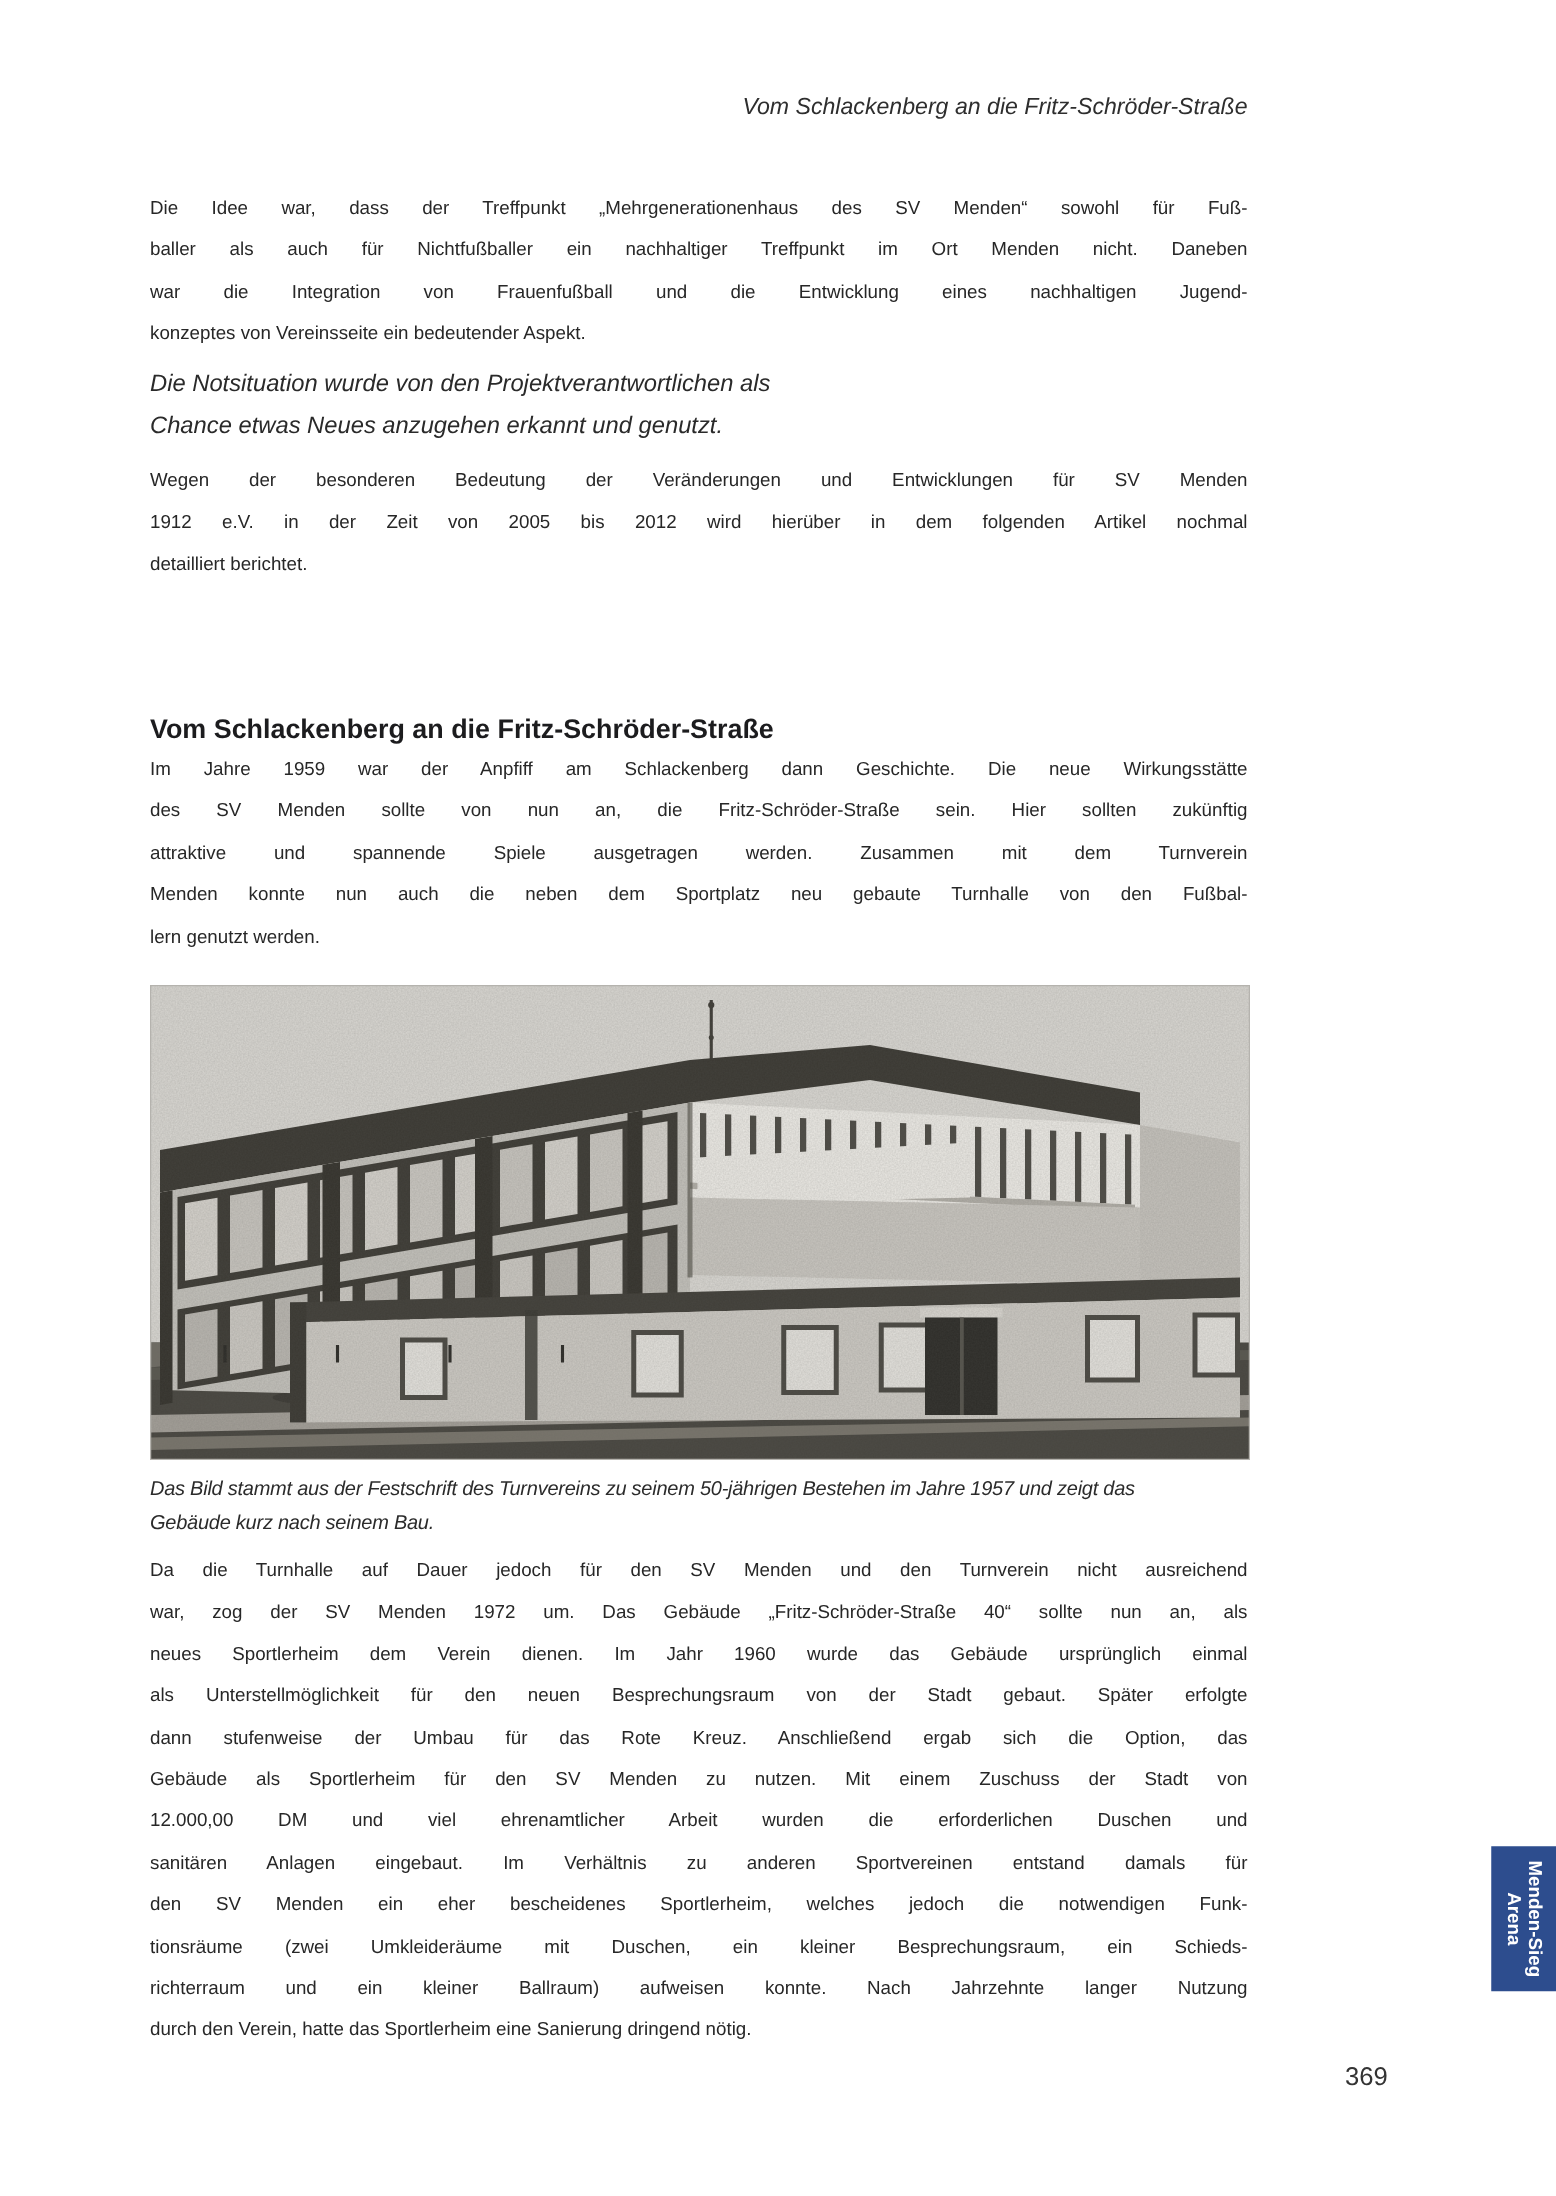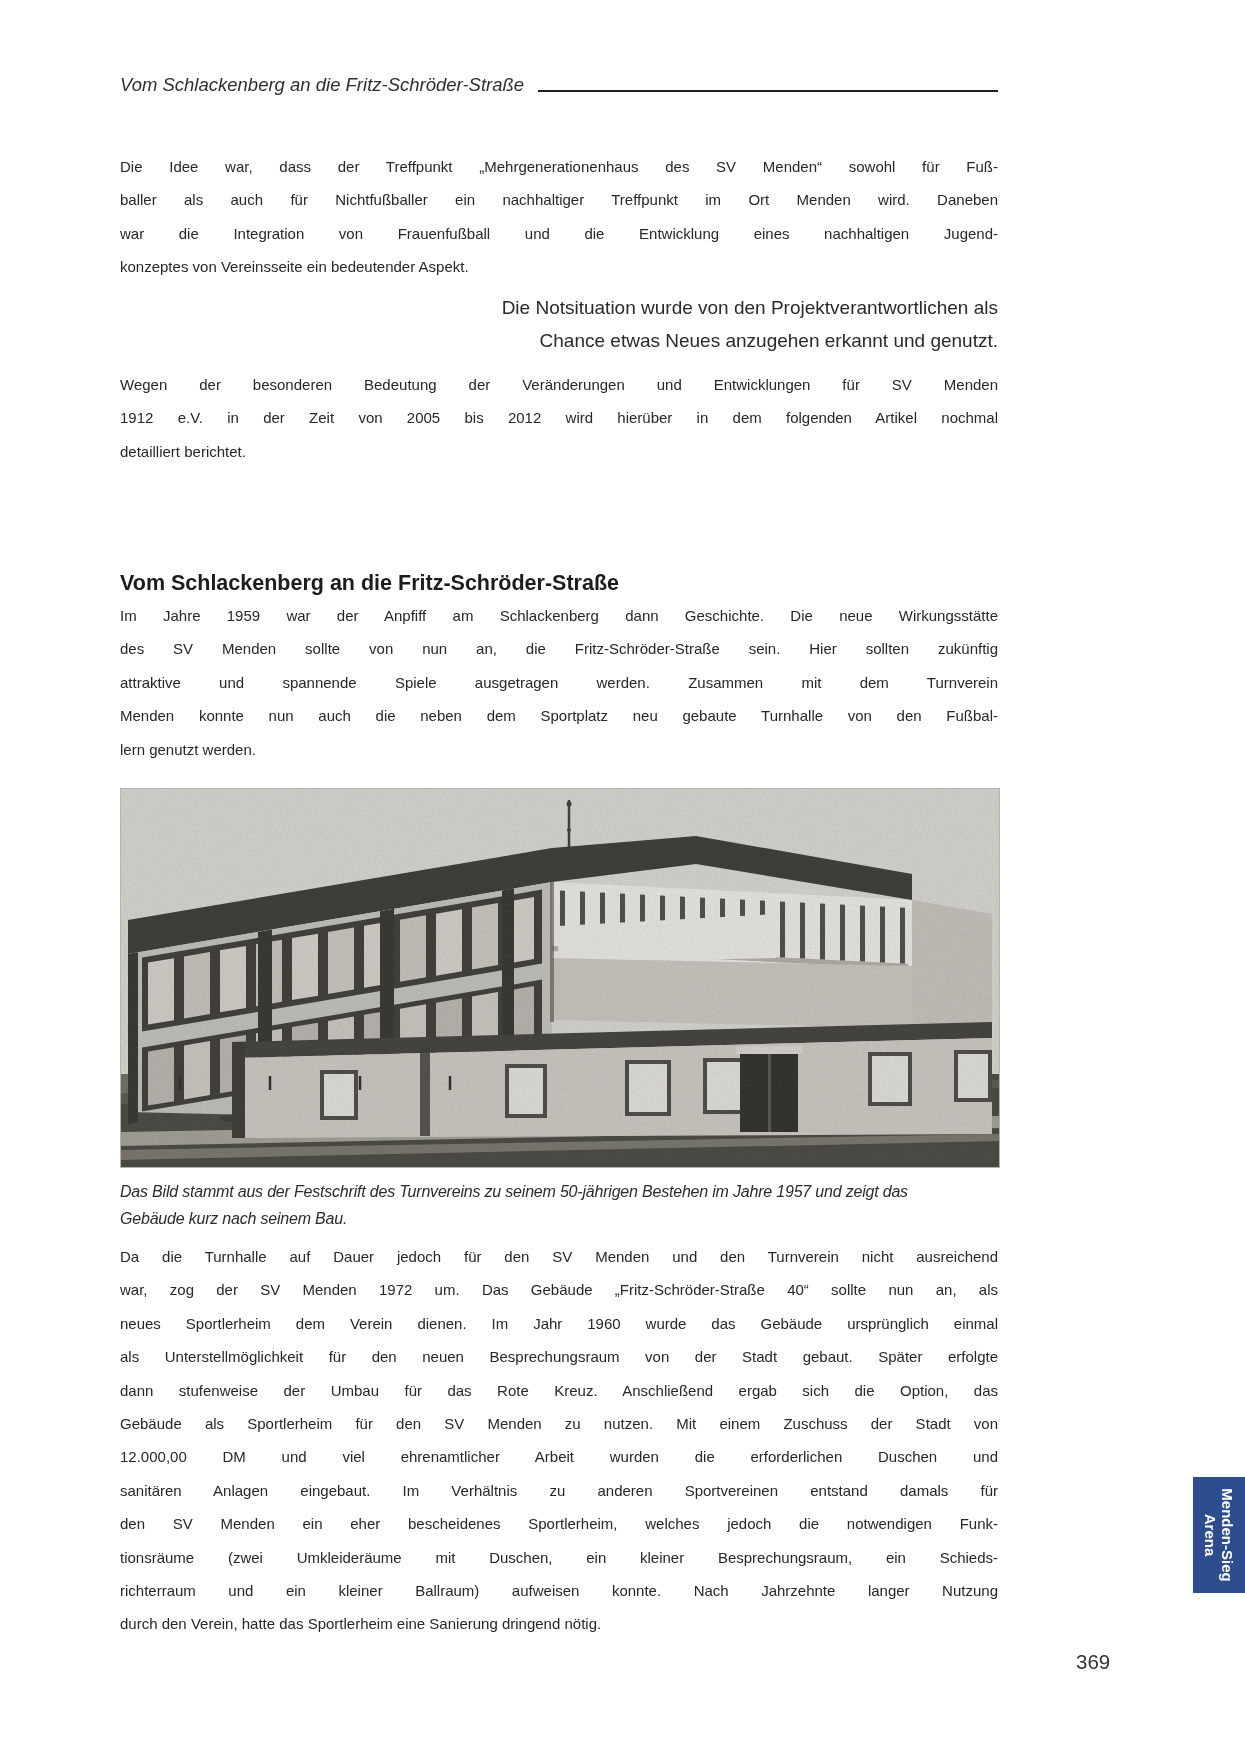--- a/index.html
+++ b/index.html
@@ -1,35 +1,35 @@
 <!DOCTYPE html>
 <html lang="de"><head>
 <meta charset="utf-8">
 <style>
   html, body { margin:0; padding:0; }
   body {
     width:1245px; height:1757px; position:relative; background:#ffffff;
     font-family:"Liberation Sans", sans-serif; color:#262626; overflow:hidden;
   }
-  .abs { position:absolute; }
+  .abs { position:absolute;flex-direction:column; }
 
   
   .running-header {
     left:120px; top:74px; width:878px; display:flex; align-items:flex-end;
     font-style:italic; font-size:18.5px; color:#2e2e2e;
   }
   .rh-rule { flex:1; border-bottom:2px solid #1e1e1e; margin-left:14px; margin-bottom:4px; }
 
   
   .body-text { font-size:15px; line-height:33.4px; color:#272727; width:878px; left:120px; }
   .justify .line { text-align:justify; text-align-last:justify; }
   .justify .line.last { text-align-last:left; }
 
   #p1   { top:150px; }
-  #quote{ top:291px; text-align:right; font-size:19px; line-height:33px; color:#2a2a2a; }
+  #quote{ top:291px; text-align:left; font-style:italic; font-size:19px; line-height:33px; color:#2a2a2a; }
   #p2   { top:368px; }
   #heading { left:120px; top:569px; width:878px; font-weight:bold; font-size:21.5px; line-height:28px; color:#1c1c1e; }
   #sp1  { top:599px; }
   #photo { left:120px; top:788px; width:880px; height:380px; }
   #photo svg { display:block; width:880px; height:380px; }
   #caption { left:120px; top:1178px; width:890px; font-style:italic; font-size:16px; line-height:27px; letter-spacing:-0.2px; color:#2b2b2b; }
   #sp2  { top:1240px; }
 
   
   #side-tab { left:1193px; top:1477px; width:52px; height:116px; background:#2d4d8e; }
@@ -45,21 +45,21 @@
 </head>
 <body>
 
 <div class="abs running-header">
   <span>Vom Schlackenberg an die Fritz-Schröder-Straße</span>
   <span class="rh-rule"></span>
 </div>
 
 <div id="p1" class="abs body-text justify">
     <div class="line">Die Idee war, dass der Treffpunkt „Mehrgenerationenhaus des SV Menden“ sowohl für Fuß-</div>
-    <div class="line">baller als auch für Nichtfußballer ein nachhaltiger Treffpunkt im Ort Menden wird. Daneben</div>
+    <div class="line">baller als auch für Nichtfußballer ein nachhaltiger Treffpunkt im Ort Menden nicht. Daneben</div>
     <div class="line">war die Integration von Frauenfußball und die Entwicklung eines nachhaltigen Jugend-</div>
     <div class="line last">konzeptes von Vereinsseite ein bedeutender Aspekt.</div>
   </div>
 
 <div id="quote" class="abs body-text">
     <div class="line">Die Notsituation wurde von den Projektverantwortlichen als</div>
     <div class="line last">Chance etwas Neues anzugehen erkannt und genutzt.</div>
   </div>
 
 <div id="p2" class="abs body-text justify">

